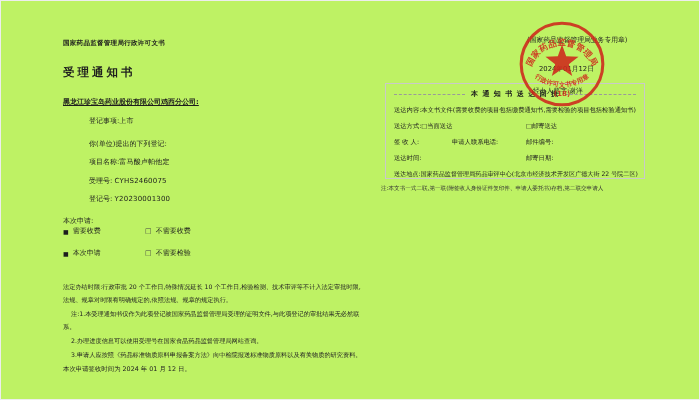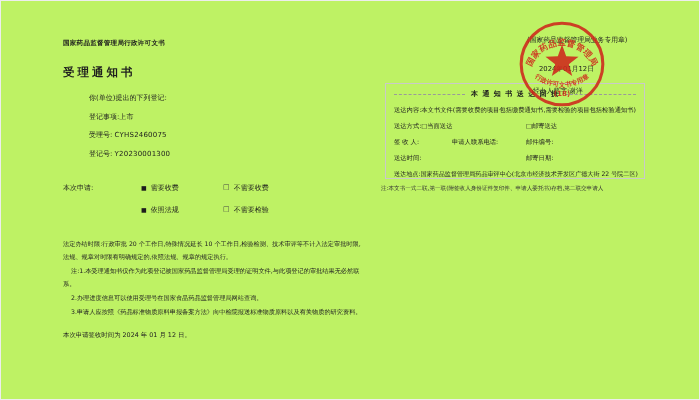--- a/index.html
+++ b/index.html
@@ -11,32 +11,32 @@
   }
 
   
   .left { position:absolute; left:62px; top:38px; width:304px; }
   .doc-type { font-size:6.5px; font-weight:bold; letter-spacing:.3px; }
   .doc-title { margin-top:17px; text-align:left; font-size:11.5px; font-weight:bold; letter-spacing:3px; }
   .recipient { margin-top:17px; font-size:7px; font-weight:bold; text-decoration:underline; }
   .body-line { margin-top:8.5px; padding-left:26px; font-size:7px; white-space:nowrap; }
   .body-line .val { letter-spacing:.2px; }
 
-  .apply-row { margin-top:24px; display:flex; font-size:7px; }
+  .apply-row { margin-top:12px; display:flex; font-size:7px;flex-direction:column; }
   .apply-label { width:78px; }
   .apply-opts .opt-line { display:flex; margin-bottom:12px;text-align:center; }
   .opt { display:flex; align-items:center; width:82px; }
   .opt .box { font-size:6px; margin-right:4px; line-height:7px; }
   .opt .box.empty { font-size:7px; color:#444; }
 
   .fine { font-size:6.2px; line-height:13px; color:#222; }
   .time-limit { margin-top:10px; width:302px; }
   .note-para { margin-top:1px; text-indent:8px; width:302px; }
   .note-plain { margin-top:1px; width:302px; }
-  .sign-time { margin-top:11px; font-size:6.4px; }
+  .sign-time { margin-top:2px; font-size:6.4px; }
 
   
   .right { position:absolute; left:380px; top:0; width:302px; height:400px; }
   .stamp-note { position:absolute; top:34px; left:146px; font-size:6.8px; white-space:nowrap; }
   .handler    { position:absolute; top:49px; left:152px; font-size:6.8px; white-space:nowrap;margin-top:36px; }
   .stamp-date { position:absolute; top:63px; left:158px; font-size:6.8px; white-space:nowrap; }
 
   .seal-wrap { position:absolute; top:14px; left:132px; width:98px; height:98px; opacity:.88; z-index:5; }
 
   .receipt-box {
@@ -54,24 +54,28 @@
   .footnote { position:absolute; top:184px; left:0; font-size:5.6px; color:#333; white-space:nowrap; }
 </style>
 </head>
 <body>
 
 <div class="page">
 
   <div class="left">
     <div class="doc-type">国家药品监督管理局行政许可文书</div>
     <div class="doc-title">受理通知书</div>
+    <div class="recipient">黑龙江珍宝岛药业股份有限公司鸡西分公司:</div>
 
+    <div class="body-line">
+      <span>登记事项:</span><span class="val">上市</span>
+    </div>
     <div class="body-line" style="margin-top:13px;">你(单位)提出的下列登记:</div>
     <div class="body-line">
-      <span>登记事项:</span><span class="val">上市</span>
+      <span>项目名称:</span><span class="val">富马酸卢帕他定</span>
     </div>
     <div class="body-line">
       <span>受理号:</span> <span class="val">CYHS2460075</span>
     </div>
     <div class="body-line">
       <span>登记号:</span> <span class="val">Y20230001300</span>
     </div>
 
     <div class="apply-row">
       <div class="apply-label">本次申请:</div>
@@ -82,21 +86,21 @@
             <span>需要收费</span>
           </span>
           <span class="opt">
             <span class="box empty">□</span>
             <span>不需要收费</span>
           </span>
         </div>
         <div class="opt-line">
           <span class="opt">
             <span class="box">■</span>
-            <span>依照法规</span>
+            <span>本次申请</span>
           </span>
           <span class="opt">
             <span class="box empty">□</span>
             <span>不需要检验</span>
           </span>
         </div>
       </div>
     </div>
 
     <div class="fine time-limit">法定办结时限:行政审批 20 个工作日,特殊情况延长 10 个工作日,检验检测、技术审评等不计入法定审批时限,法规、规章对时限有明确规定的,依照法规、规章的规定执行。</div>

